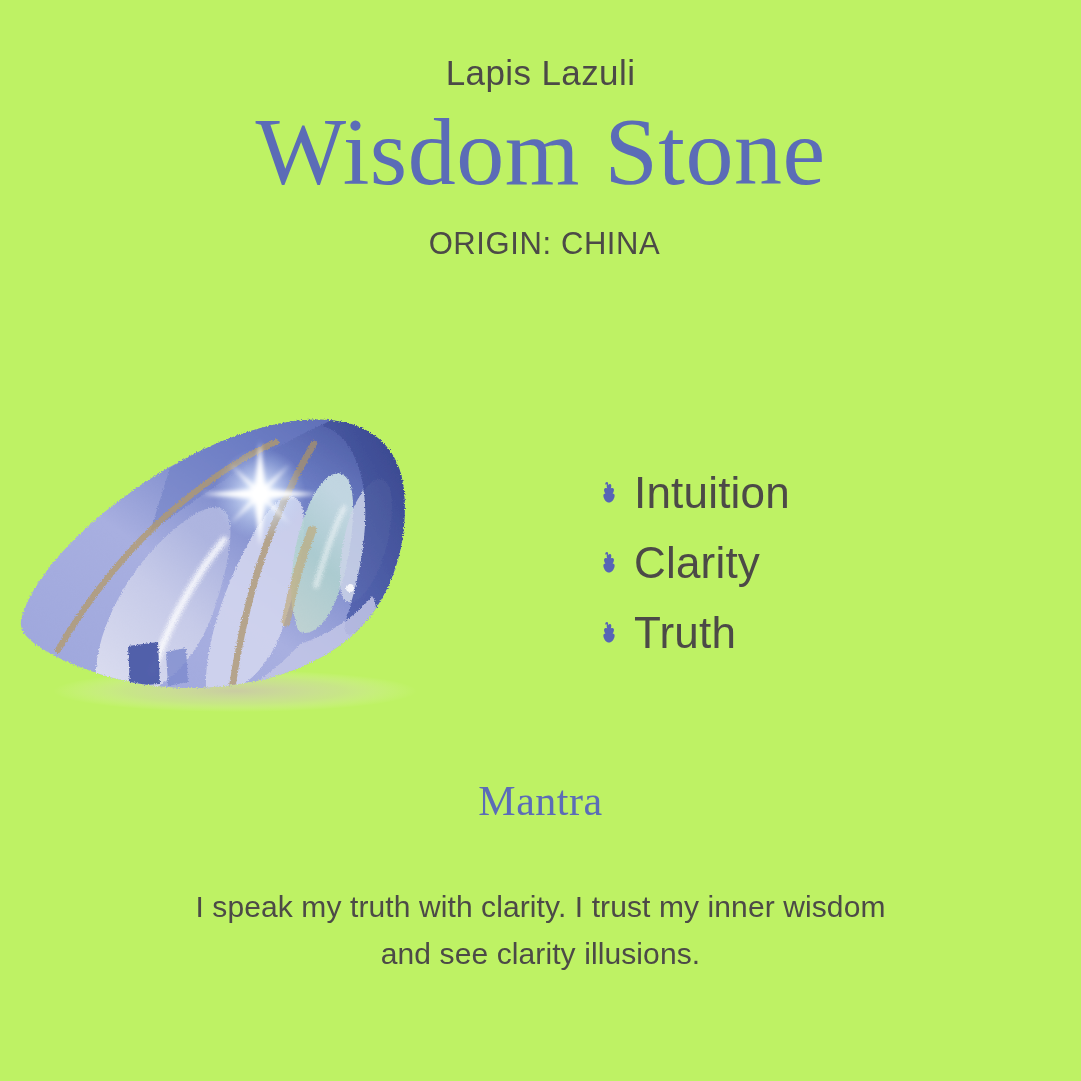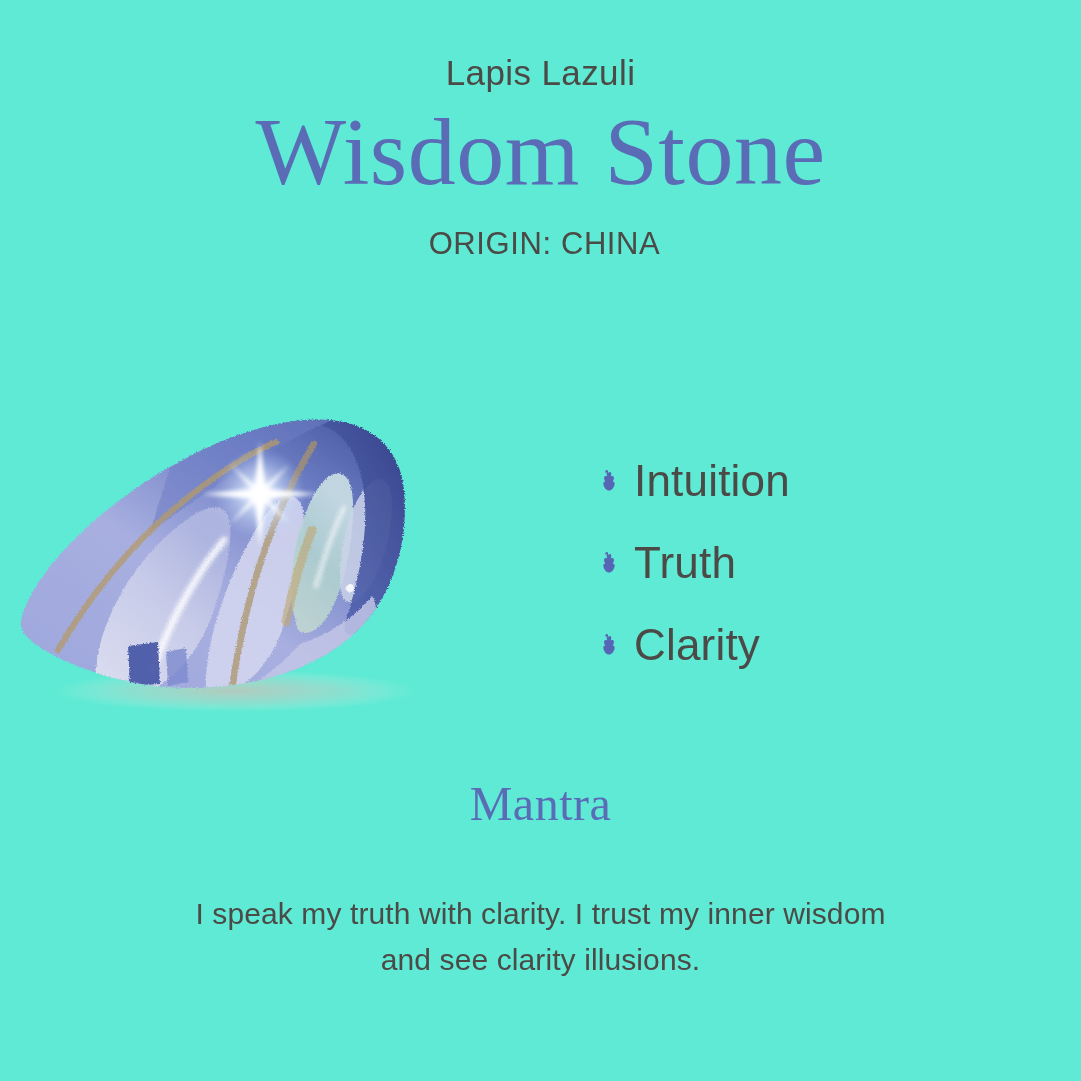--- a/index.html
+++ b/index.html
@@ -10,21 +10,21 @@
     width: 1081px;
     height: 1081px;
     background: #F9F4F0;
     font-family: "Liberation Sans", sans-serif;
     overflow: hidden;
   }
   .card {
     position: relative;
     width: 1081px;
     height: 1081px;
-    background: #5eead4;
+    background: #bef264;
     box-sizing: border-box;
   }
 
   
   .header {
     position: absolute;
     top: 52px;
     left: 0;
     width: 1081px;
     text-align: center;
@@ -80,21 +80,21 @@
     left: 0;
     width: 560px;
     height: 330px;
   }
   .properties {
     flex: 1 1 auto;
     padding-left: 40px;
     display: flex;
     flex-direction: column;
     justify-content: center;
-    gap: 38px;
+    gap: 26px;
     text-align: right;
   }
   .property-item {
     display: flex;
     flex-direction: row;
     align-items: center;
     gap: 16px;
   }
   .property-bullet {
     flex: 0 0 auto;
@@ -114,21 +114,21 @@
   
   .mantra-block {
     position: absolute;
     top: 778px;
     left: 0;
     width: 1081px;
     text-align: center;
   }
   .mantra-heading {
     font-family: "Liberation Serif", serif;
-    font-size: 48px;
+    font-size: 42px;
     font-weight: 400;
     color: #5B6CB7;
     line-height: 1.1;
     margin: 0;
     letter-spacing: 0.5px;
   }
   .mantra-text {
     font-family: "Liberation Sans", sans-serif;
     font-size: 30px;
     font-weight: 300;
@@ -296,34 +296,34 @@
       <div class="property-item">
         <svg class="property-bullet" viewBox="0 0 18 24">
           <path d="M5.2,3.4 C5.2,1.4 6.3,0.6 7.3,1.0 C8.1,1.3 8.2,2.6 8.2,4.2
                    C9.0,3.0 10.2,2.8 10.9,3.6 C11.6,4.4 11.3,6.0 10.8,7.4
                    C12.0,6.6 13.4,6.9 13.8,8.0 C14.3,9.3 13.6,11.2 12.6,12.6
                    C14.0,12.6 14.9,13.6 14.6,15.2 C14.1,18.4 11.6,21.6 9.0,21.6
                    C6.4,21.6 3.9,18.4 3.4,15.2 C3.1,13.6 4.0,12.6 5.4,12.6
                    C4.4,11.2 3.7,9.3 4.2,8.0 C4.6,6.9 6.0,6.6 7.2,7.4
                    C6.7,6.0 6.4,4.4 7.1,3.6 Z" fill="#5765B5"></path>
         </svg>
-        <span class="property-label">Truth</span>
+        <span class="property-label">Clarity</span>
       </div>
 
       <div class="property-item">
         <svg class="property-bullet" viewBox="0 0 18 24">
           <path d="M5.2,3.4 C5.2,1.4 6.3,0.6 7.3,1.0 C8.1,1.3 8.2,2.6 8.2,4.2
                    C9.0,3.0 10.2,2.8 10.9,3.6 C11.6,4.4 11.3,6.0 10.8,7.4
                    C12.0,6.6 13.4,6.9 13.8,8.0 C14.3,9.3 13.6,11.2 12.6,12.6
                    C14.0,12.6 14.9,13.6 14.6,15.2 C14.1,18.4 11.6,21.6 9.0,21.6
                    C6.4,21.6 3.9,18.4 3.4,15.2 C3.1,13.6 4.0,12.6 5.4,12.6
                    C4.4,11.2 3.7,9.3 4.2,8.0 C4.6,6.9 6.0,6.6 7.2,7.4
                    C6.7,6.0 6.4,4.4 7.1,3.6 Z" fill="#5765B5"></path>
         </svg>
-        <span class="property-label">Clarity</span>
+        <span class="property-label">Truth</span>
       </div>
 
     </div>
   </div>
 
   <div class="mantra-block">
     <div class="mantra-heading">Mantra</div>
     <div class="mantra-text">
       <span>I speak my truth with clarity. I trust my inner wisdom</span><br>
       <span>and see clarity illusions.</span>

